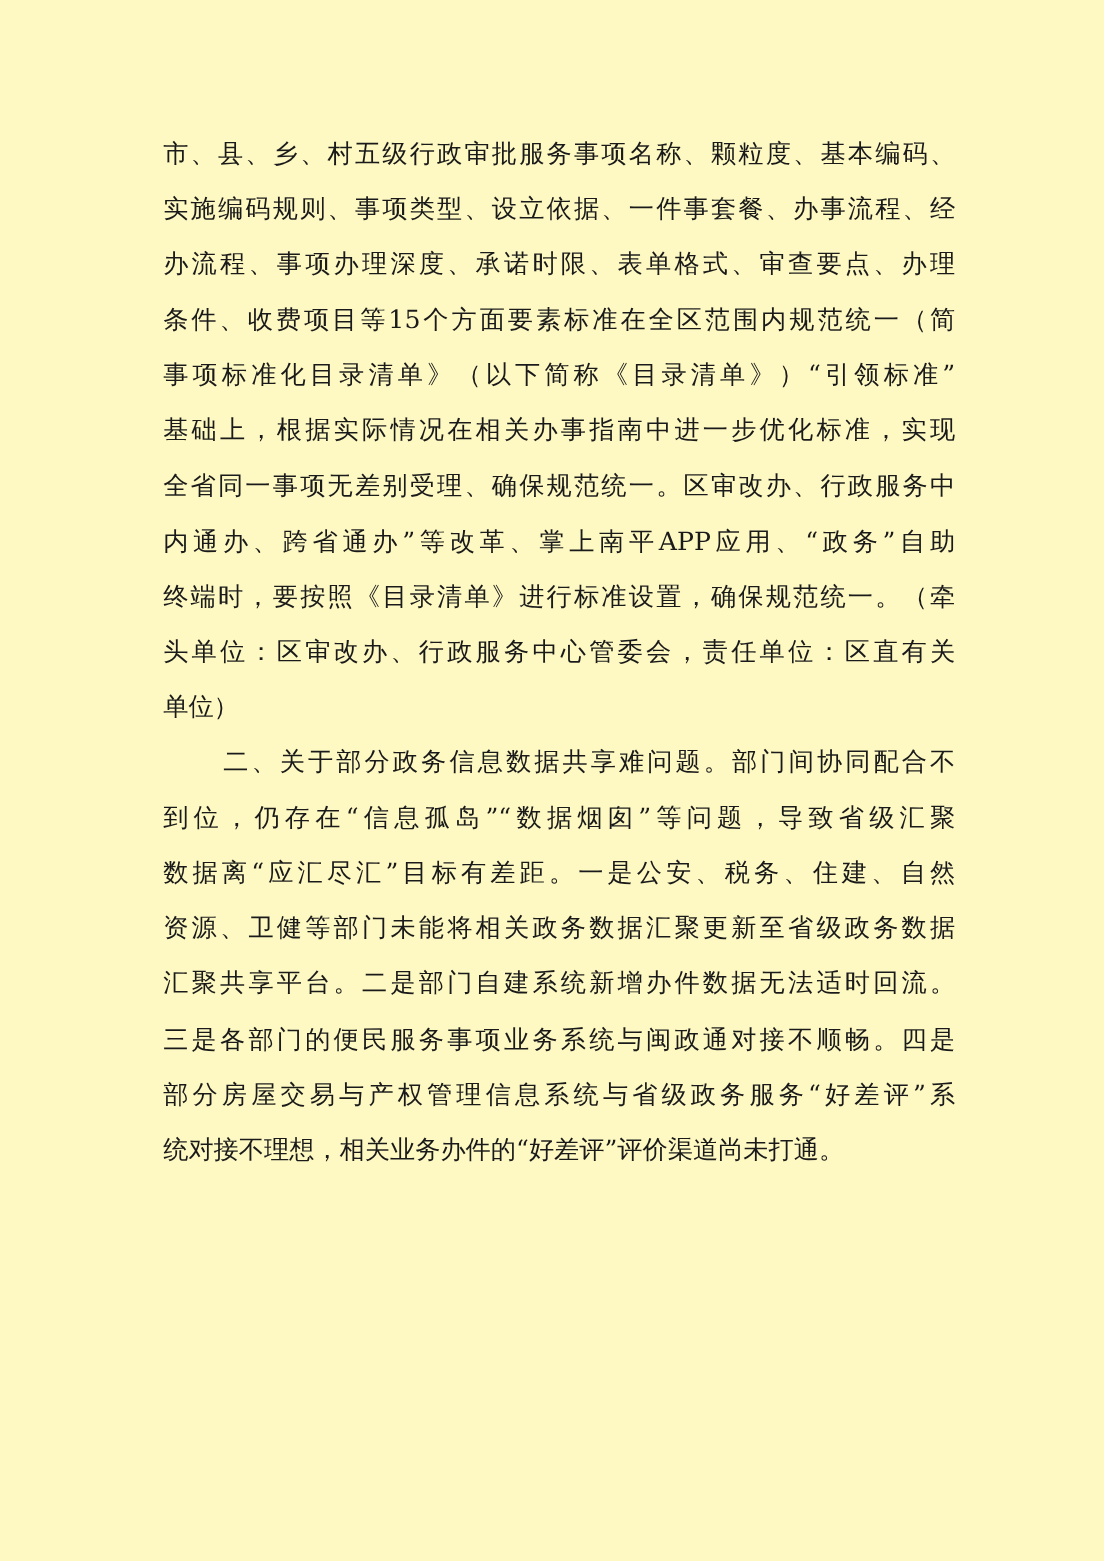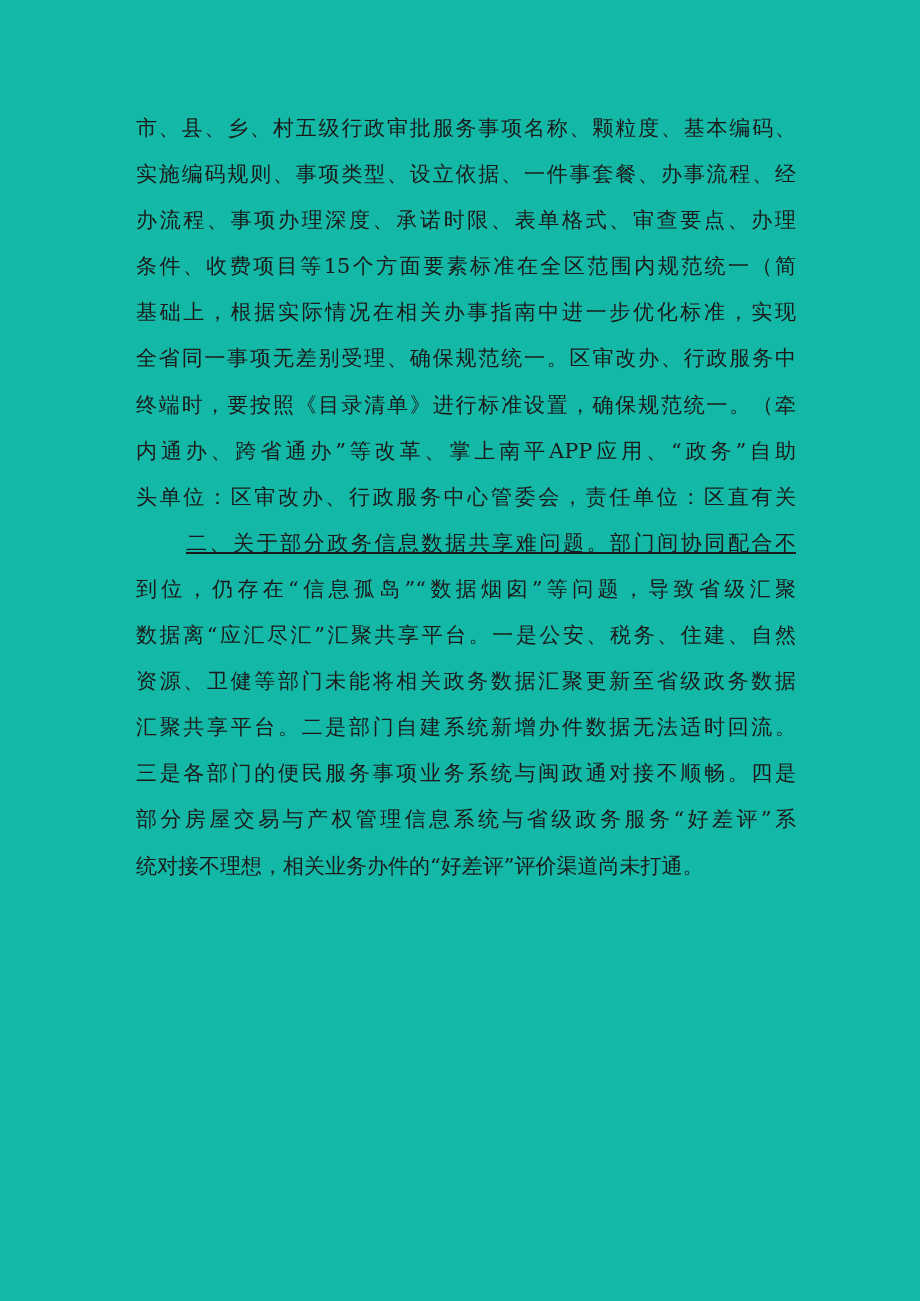--- a/index.html
+++ b/index.html
@@ -12,21 +12,21 @@
       height: 1301px;
       position: relative;
       overflow: hidden;
     }
     .page {
       position: absolute;
       left: 0;
       top: 0;
       width: 920px;
       height: 1301px;
-      background: #14b8a6;
+      background: #fef9c3;
     }
     .text-block {
       position: absolute;
       left: 136px;
       top: 105px;
       width: 660px;
       font-family: "DejaVu Serif", "Liberation Serif", serif;
       font-size: 21px;
       color: #1a1a1a;
       line-height: 46.1px;
@@ -34,48 +34,49 @@
     .line {
       display: block;
       white-space: nowrap;
       height: 46.1px;
       text-align: justify;
       text-align-last: justify;
       letter-spacing: 0;
     }
     .line.indent {
       padding-left: 50px;
-      text-decoration: underline;
     }
     .line.last {
       text-align-last: left;
     }
   </style>
 </head>
 <body>
 
 <div class="page">
   <div class="text-block">
 
     <div>
       <span class="line">市、县、乡、村五级行政审批服务事项名称、颗粒度、基本编码、</span>
       <span class="line">实施编码规则、事项类型、设立依据、一件事套餐、办事流程、经</span>
       <span class="line">办流程、事项办理深度、承诺时限、表单格式、审查要点、办理</span>
       <span class="line">条件、收费项目等15个方面要素标准在全区范围内规范统一（简</span>
+      <span class="line">事项标准化目录清单》（以下简称《目录清单》）“引领标准”</span>
       <span class="line">基础上，根据实际情况在相关办事指南中进一步优化标准，实现</span>
       <span class="line">全省同一事项无差别受理、确保规范统一。区审改办、行政服务中</span>
+      <span class="line">内通办、跨省通办”等改革、掌上南平APP应用、“政务”自助</span>
       <span class="line">终端时，要按照《目录清单》进行标准设置，确保规范统一。（牵</span>
-      <span class="line">内通办、跨省通办”等改革、掌上南平APP应用、“政务”自助</span>
       <span class="line">头单位：区审改办、行政服务中心管委会，责任单位：区直有关</span>
+      <span class="line last">单位）</span>
     </div>
 
     <div>
       <span class="line indent">二、关于部分政务信息数据共享难问题。部门间协同配合不</span>
       <span class="line">到位，仍存在“信息孤岛”“数据烟囱”等问题，导致省级汇聚</span>
-      <span class="line">数据离“应汇尽汇”汇聚共享平台。一是公安、税务、住建、自然</span>
+      <span class="line">数据离“应汇尽汇”目标有差距。一是公安、税务、住建、自然</span>
       <span class="line">资源、卫健等部门未能将相关政务数据汇聚更新至省级政务数据</span>
       <span class="line">汇聚共享平台。二是部门自建系统新增办件数据无法适时回流。</span>
       <span class="line">三是各部门的便民服务事项业务系统与闽政通对接不顺畅。四是</span>
       <span class="line">部分房屋交易与产权管理信息系统与省级政务服务“好差评”系</span>
       <span class="line last">统对接不理想，相关业务办件的“好差评”评价渠道尚未打通。</span>
     </div>
 
 
   </div>
 </div>

